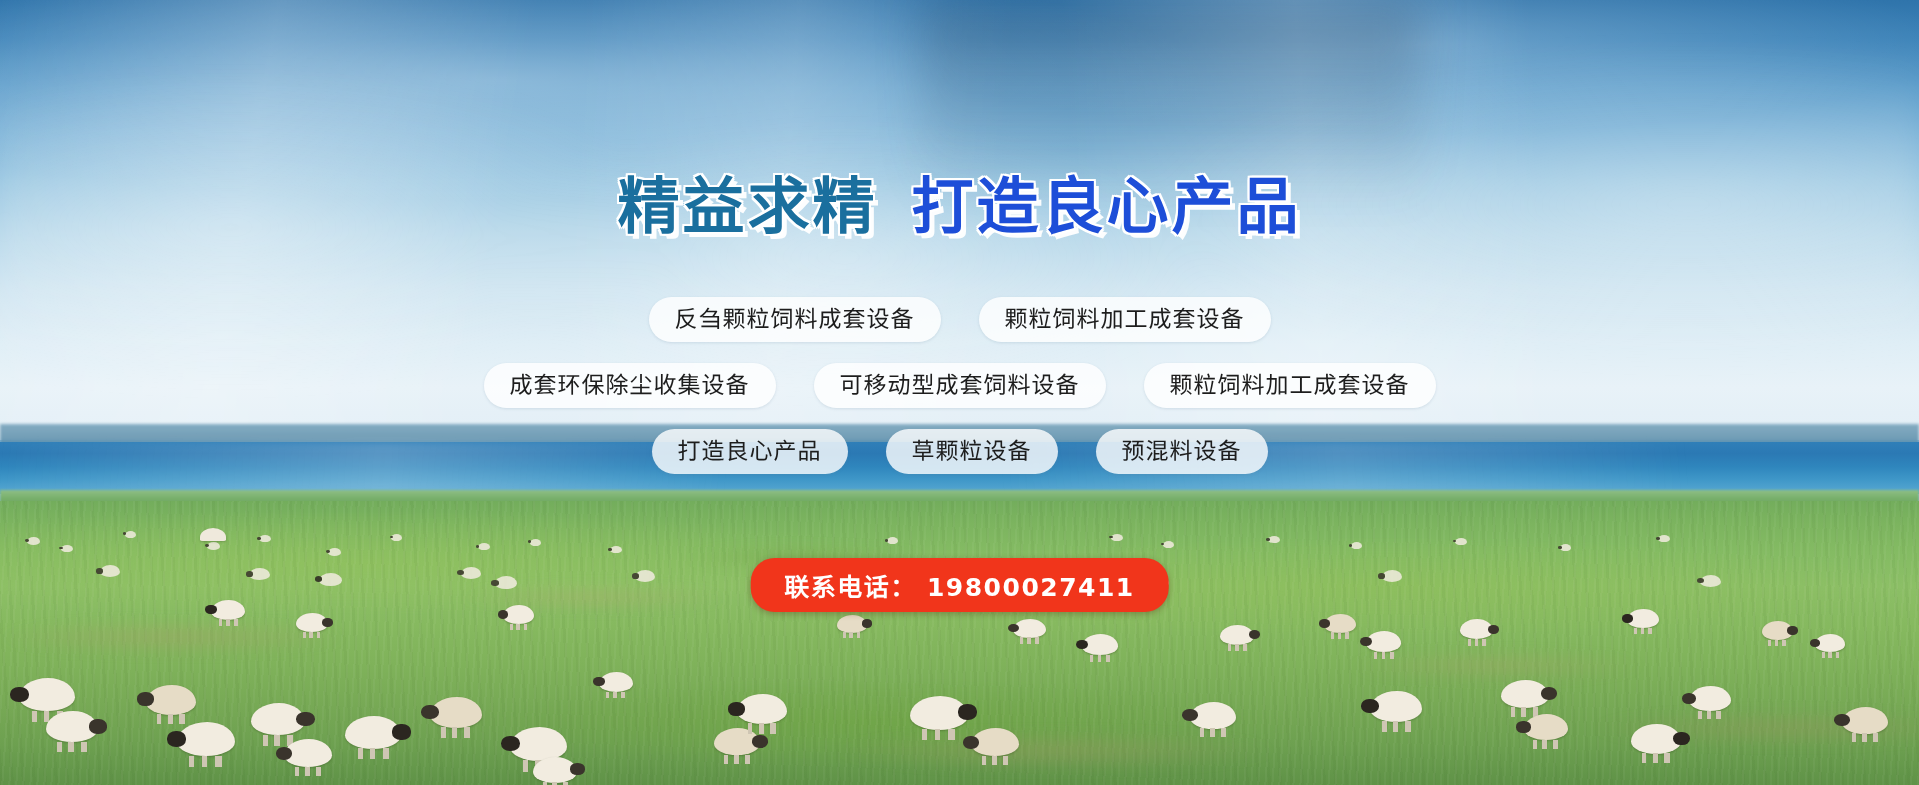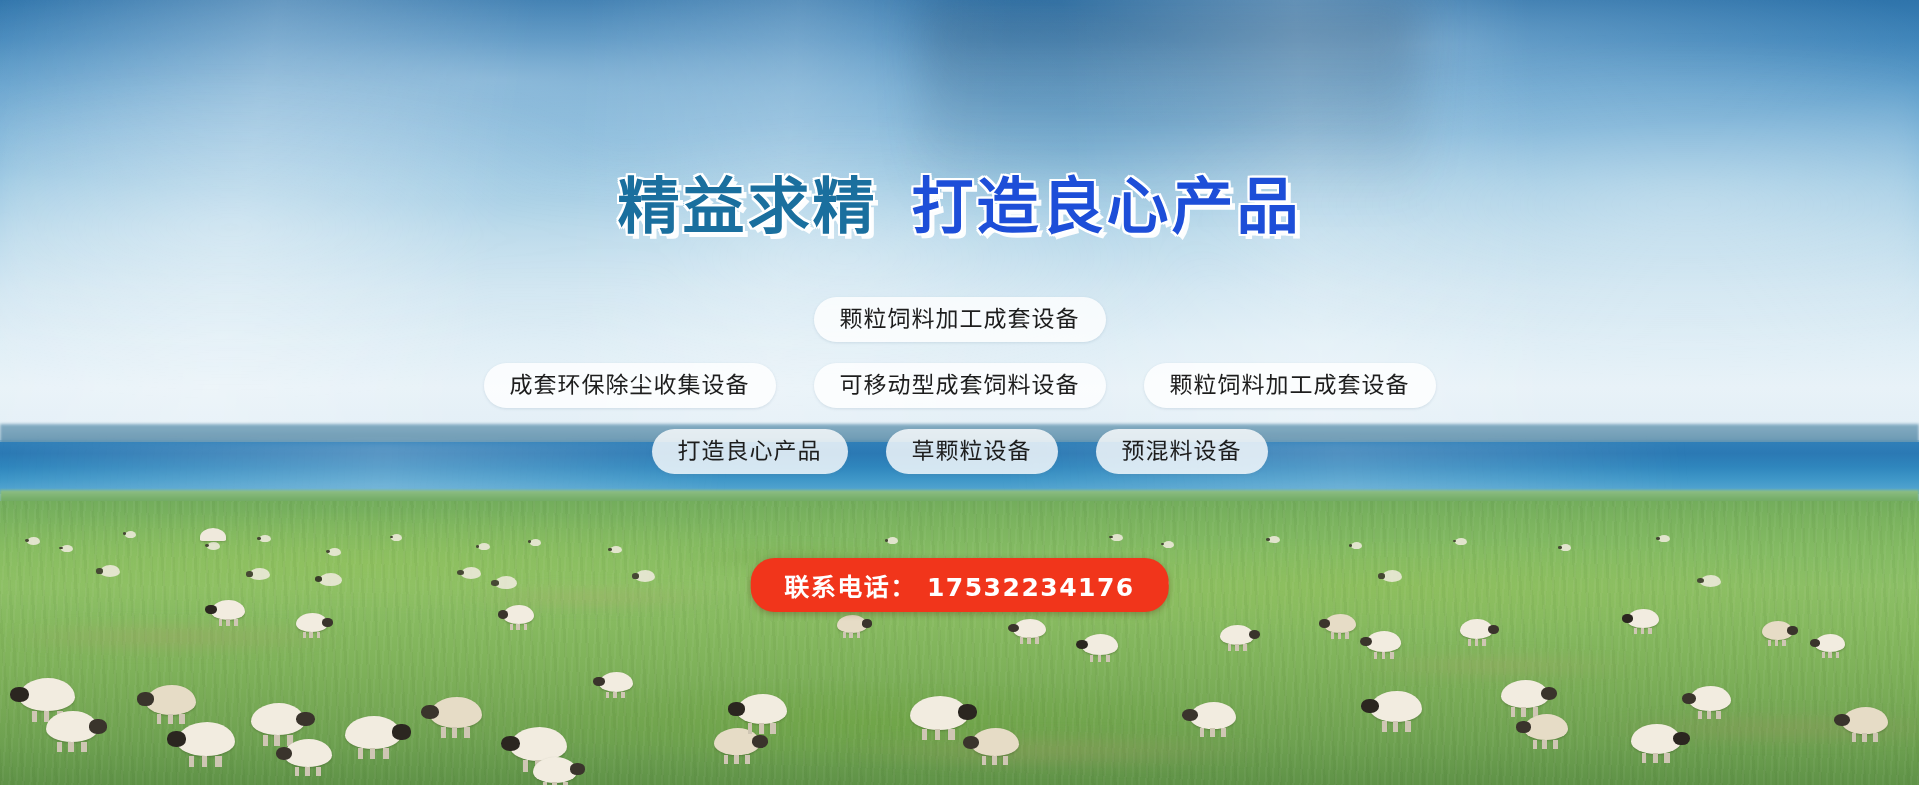--- a/index.html
+++ b/index.html
@@ -337,35 +337,36 @@
 
   <div class="content">
 
     <div class="headline">
       <span class="seg-blue">精益求精</span><span class="seg-gap"></span><span class="seg-red">打造良心产品</span>
     </div>
 
     <div class="pill-rows">
 
       <div class="pill-row">
+        <div class="pill">反刍颗粒饲料成套设备</div>
         <div class="pill">颗粒饲料加工成套设备</div>
       </div>
 
       <div class="pill-row">
         <div class="pill">成套环保除尘收集设备</div>
         <div class="pill">可移动型成套饲料设备</div>
         <div class="pill">颗粒饲料加工成套设备</div>
       </div>
 
       <div class="pill-row">
         <div class="pill">打造良心产品</div>
         <div class="pill">草颗粒设备</div>
         <div class="pill">预混料设备</div>
       </div>
 
     </div>
 
     <div class="phone-banner">
-      <span class="phone-text">联系电话： 17532234176</span>
+      <span class="phone-text">联系电话： 19800027411</span>
     </div>
 
   </div>
 </div>
 
 </body></html>

